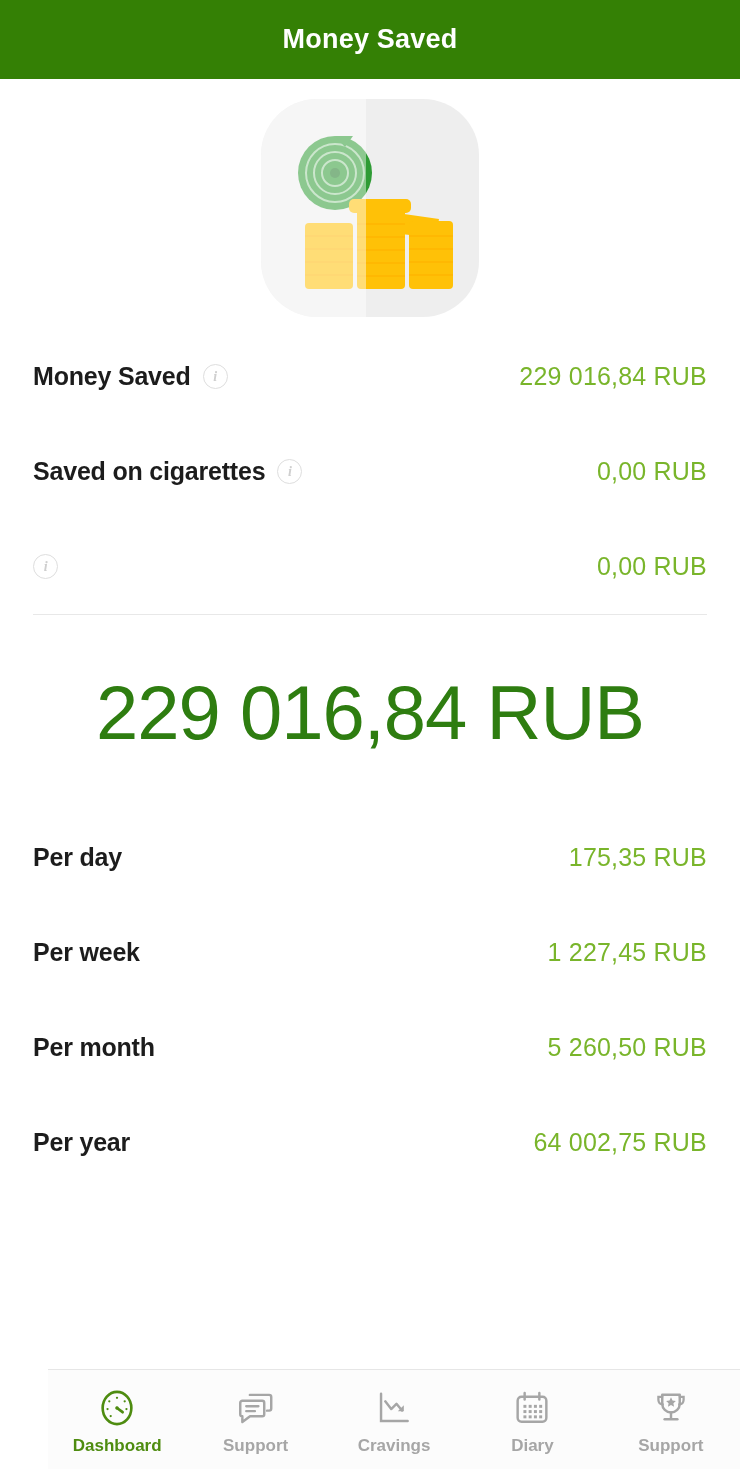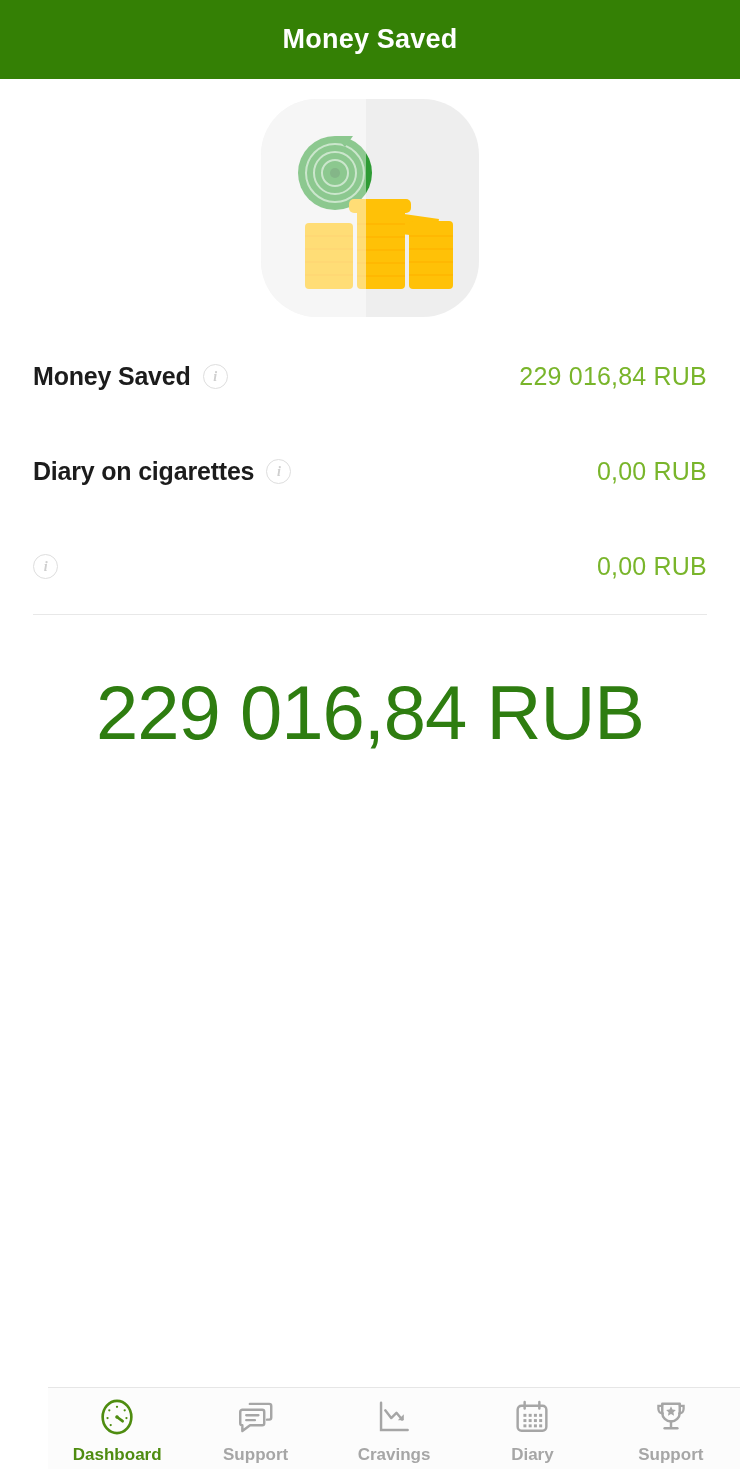--- a/index.html
+++ b/index.html
@@ -121,21 +121,21 @@
   .bd-value {
     margin-left:auto;
     font-size:25px;
     color:#79b52b;
     letter-spacing:0.2px;
   }
 
   
   .tabbar {
     flex:0 0 auto;
-    height:82px;
+    height:100px;
     background:#fcfcfc;
     border-top:1px solid #e6e6e6;
     display:flex; align-items:stretch;margin-left:48px;
   }
   .tab {
     flex:1 1 0;
     display:flex; flex-direction:column;
     align-items:center; justify-content:center;
     gap:7px;
     padding-top:4px;
@@ -210,41 +210,64 @@
       <div class="stat-row">
         <div class="stat-label">
           <span>Money Saved</span>
           <span class="info-icon">i</span>
         </div>
         <div class="stat-value">229 016,84 RUB</div>
       </div>
 
       <div class="stat-row">
         <div class="stat-label">
-          <span>Diary on cigarettes</span>
+          <span>Saved on cigarettes</span>
           <span class="info-icon">i</span>
         </div>
         <div class="stat-value">0,00 RUB</div>
       </div>
 
       <div class="stat-row">
         <div class="stat-label">
           <span class="info-icon">i</span>
         </div>
         <div class="stat-value">0,00 RUB</div>
       </div>
 
     </div>
 
     <div class="divider"></div>
 
     <div class="total-wrap">
       <div class="total">229 016,84 RUB</div>
     </div>
 
+    <div class="breakdown">
+
+      <div class="bd-row">
+        <div class="bd-label">Per day</div>
+        <div class="bd-value">175,35 RUB</div>
+      </div>
+
+      <div class="bd-row">
+        <div class="bd-label">Per week</div>
+        <div class="bd-value">1 227,45 RUB</div>
+      </div>
+
+      <div class="bd-row">
+        <div class="bd-label">Per month</div>
+        <div class="bd-value">5 260,50 RUB</div>
+      </div>
+
+      <div class="bd-row">
+        <div class="bd-label">Per year</div>
+        <div class="bd-value">64 002,75 RUB</div>
+      </div>
+
+    </div>
 
   </div>
 
   <div class="tabbar">
 
     <div class="tab active">
       <svg class="tab-icon" viewBox="0 0 24 24">
         <ellipse cx="12" cy="12" rx="8.2" ry="9.2" fill="none" stroke="#4e8c10" stroke-width="1.5"></ellipse>
         <line x1="12" y1="12" x2="15.2" y2="14.4" stroke="#4e8c10" stroke-width="1.6" stroke-linecap="round"></line>
         <circle cx="12" cy="12" r="1" fill="#4e8c10"></circle>

